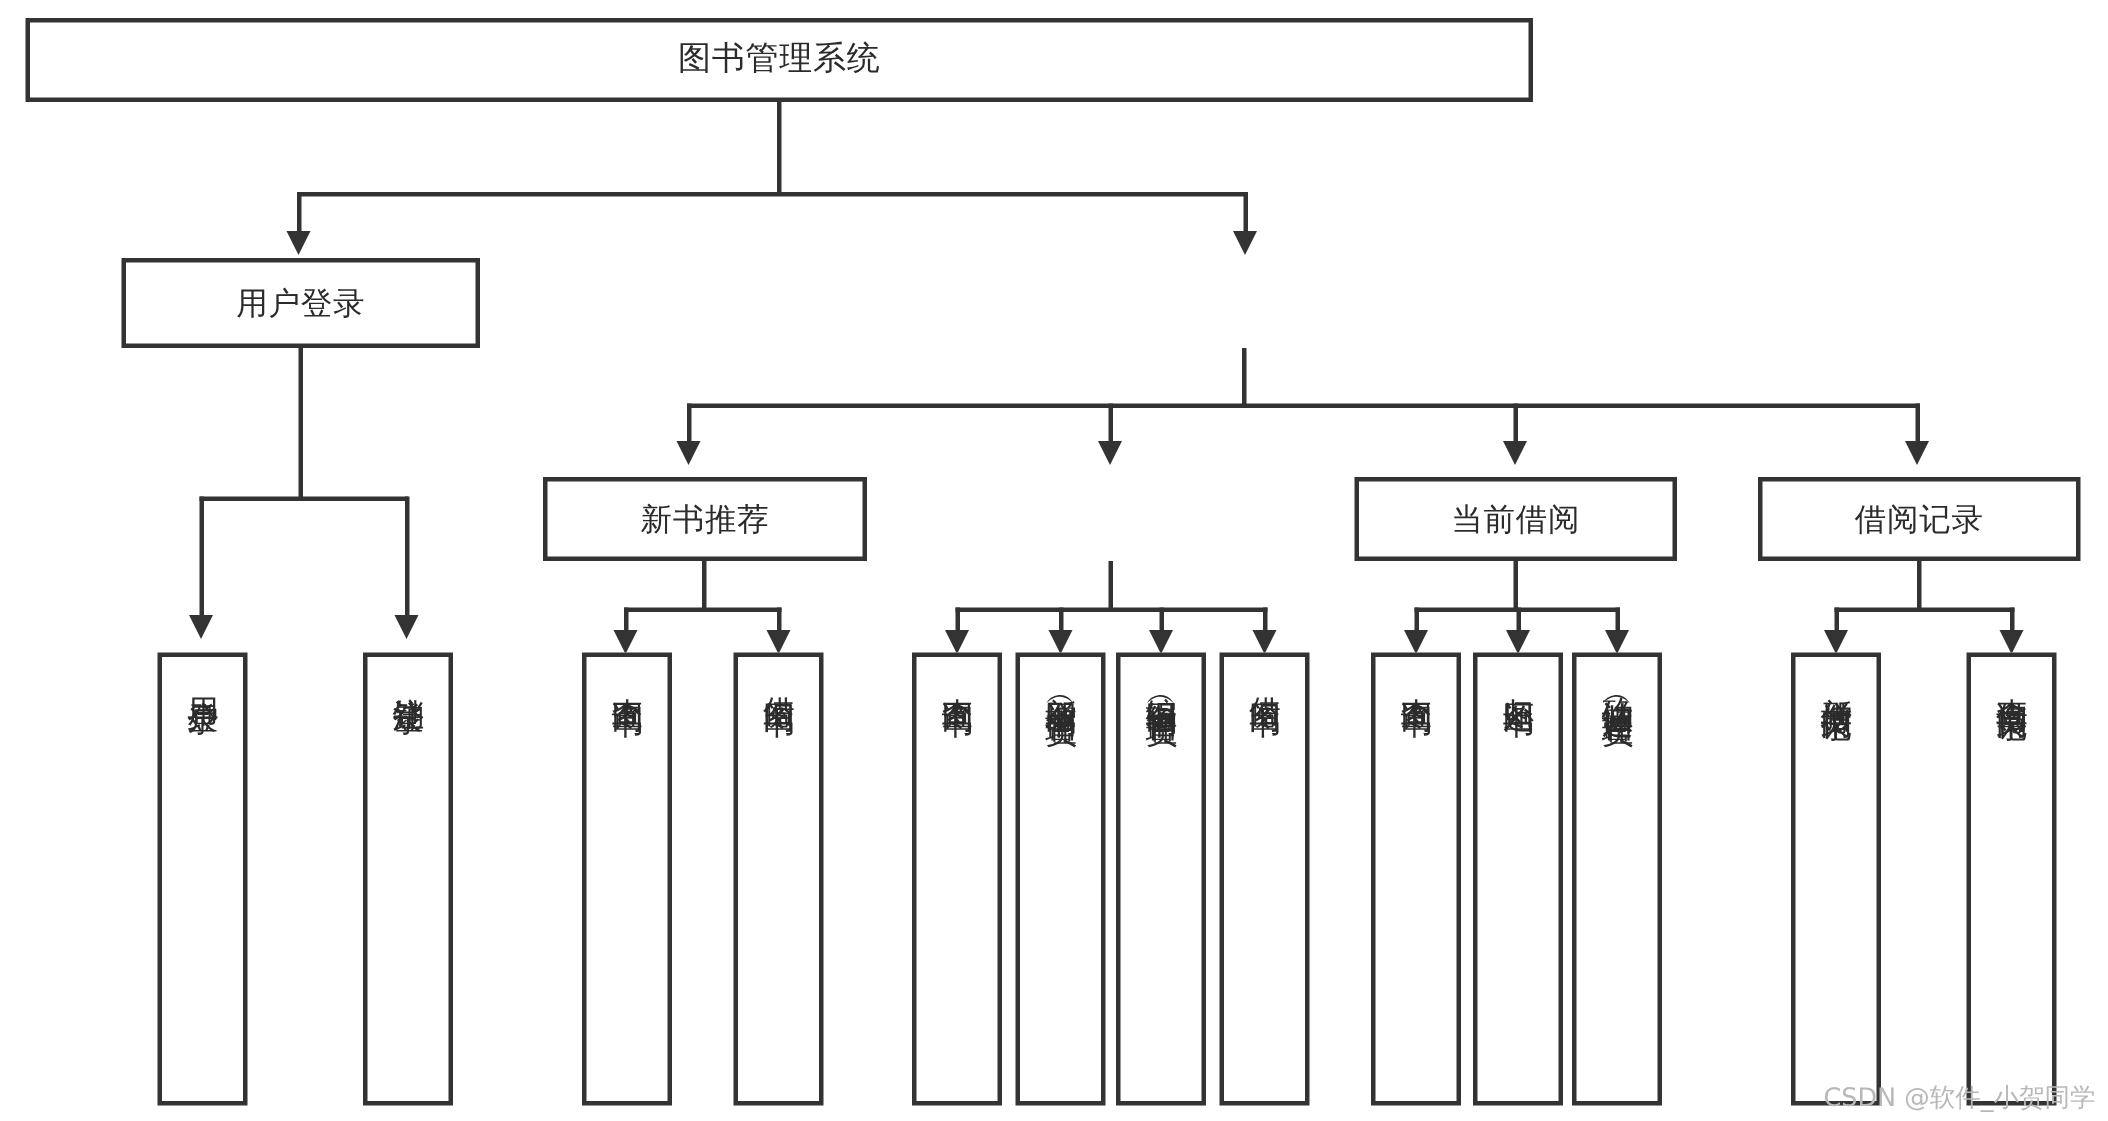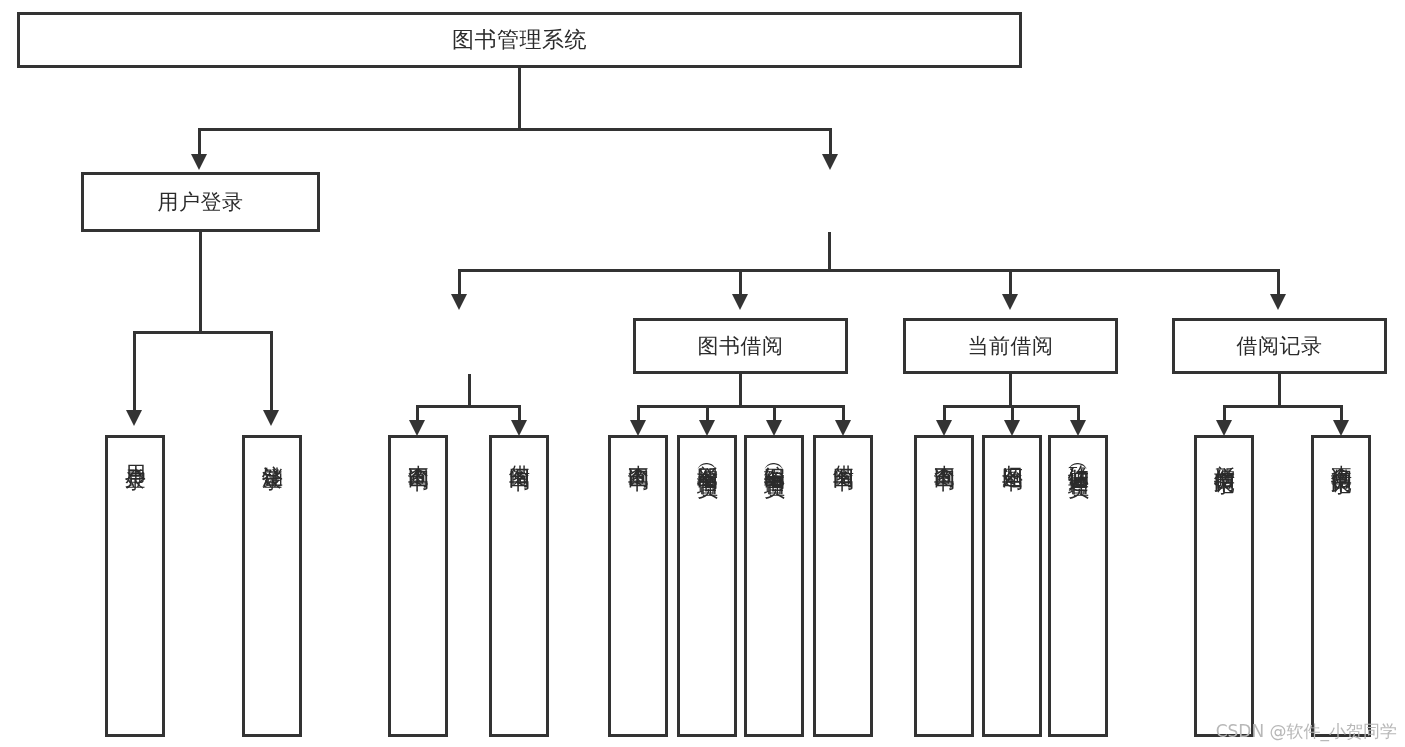--- a/index.html
+++ b/index.html
@@ -120,22 +120,22 @@
   <div class="hline" style="left:458px; top:269px; width:822px; height:3px;"></div>
   <div class="vline" style="left:458px; top:269px; width:3px; height:26px;"></div>
   <div class="arrow" style="left:451px; top:294px;"></div>
   <div class="vline" style="left:739px; top:269px; width:3px; height:26px;"></div>
   <div class="arrow" style="left:732px; top:294px;"></div>
   <div class="vline" style="left:1009px; top:269px; width:3px; height:26px;"></div>
   <div class="arrow" style="left:1002px; top:294px;"></div>
   <div class="vline" style="left:1277px; top:269px; width:3px; height:26px;"></div>
   <div class="arrow" style="left:1270px; top:294px;"></div>
 
-  <div class="box level2" style="left:633px; top:318px; width:215px; height:56px;">
-    <span class="box-label">图书借阅</span>
+  <div class="box level2" style="left:362px; top:318px; width:216px; height:56px;">
+    <span class="box-label">新书推荐</span>
   </div>
   <div class="box level2" style="left:903px; top:318px; width:215px; height:56px;">
     <span class="box-label">当前借阅</span>
   </div>
   <div class="box level2" style="left:1172px; top:318px; width:215px; height:56px;">
     <span class="box-label">借阅记录</span>
   </div>
 
   <div class="vline" style="left:468px; top:374px; width:3px; height:34px;"></div>
   <div class="hline" style="left:416px; top:405px; width:105px; height:3px;"></div>

